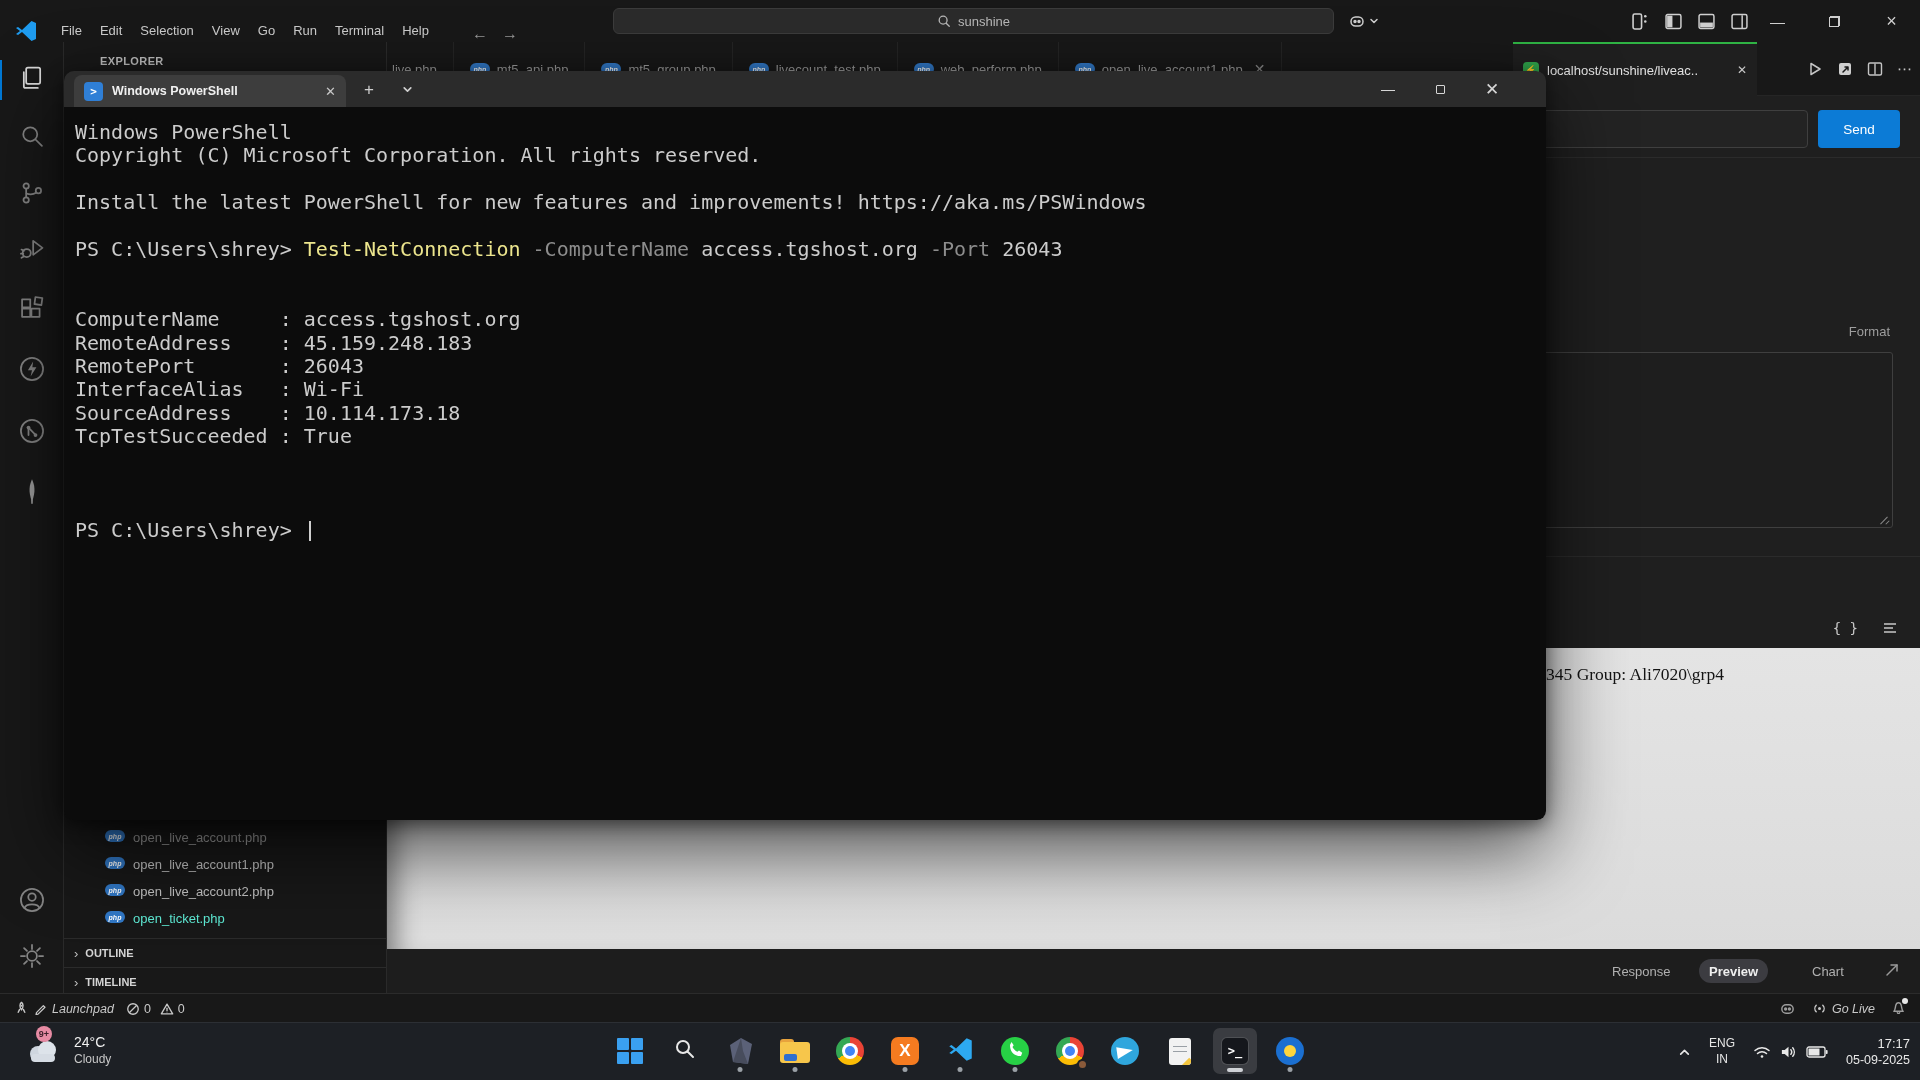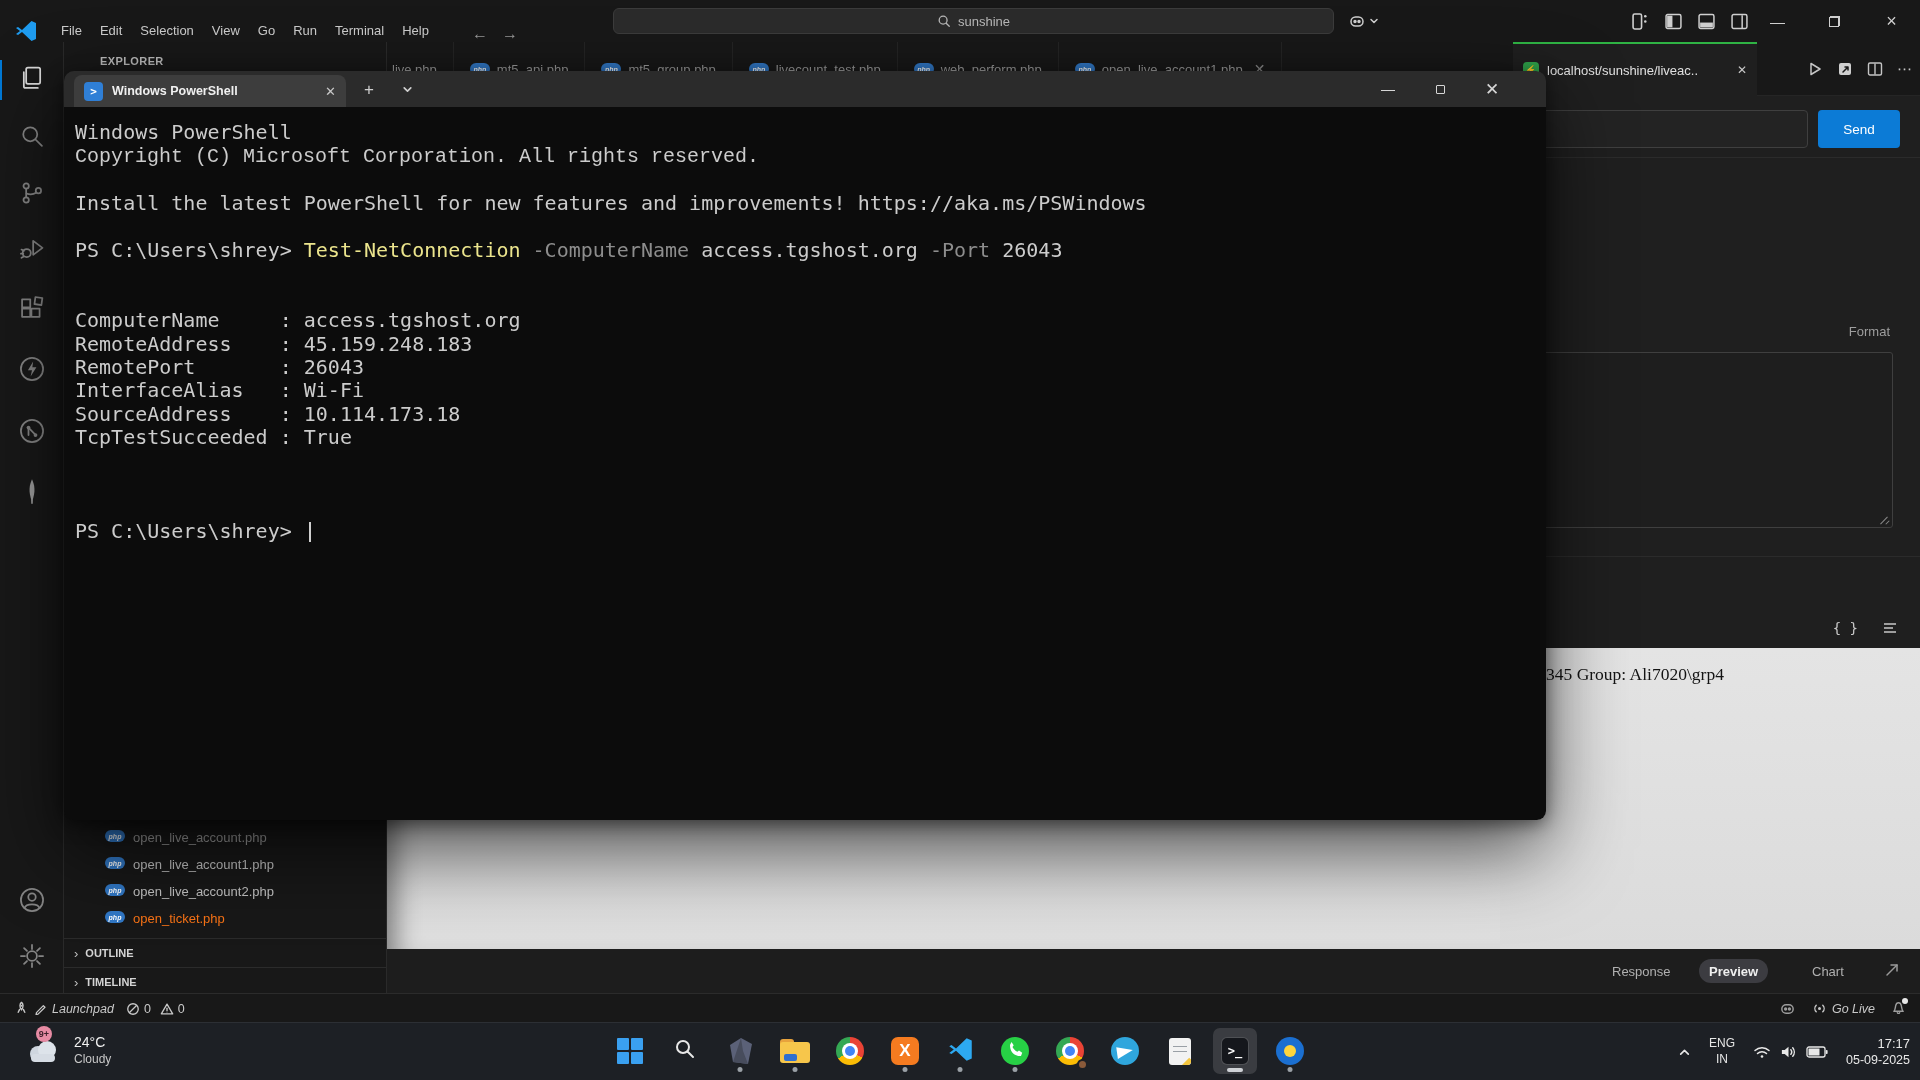--- a/index.html
+++ b/index.html
@@ -300,21 +300,21 @@
     <div class="file-row" style="top:815px;">
       <span class="phpicon">php</span>
       <span>open_live_account1.php</span>
     </div>
     <div class="file-row" style="top:842px;">
       <span class="phpicon">php</span>
       <span>open_live_account2.php</span>
     </div>
     <div class="file-row" style="top:869px;">
       <span class="phpicon">php</span>
-      <span style="color:#f97316;">open_ticket.php</span>
+      <span style="color:#5eead4;">open_ticket.php</span>
     </div>
     <div class="side-section" style="top:896px;">
       <span class="chev">›</span>
       <span>OUTLINE</span>
     </div>
     <div class="side-section" style="top:925px;">
       <span class="chev">›</span>
       <span>TIMELINE</span>
     </div>
   </div>
@@ -416,21 +416,21 @@
       <div class="ps-caption">
         <div class="ps-cap-btn">—</div>
         <div class="ps-cap-btn">
             <span class="ps-max-glyph"></span>
           </div>
         <div class="ps-cap-btn" style="font-size:17px;">✕</div>
       </div>
     </div>
     <div class="ps-body">
         <div class="tline"><span style="color: rgb(204, 204, 204);">Windows PowerShell</span></div>
-        <div class="tline"><span style="color: rgb(204, 204, 204); font-family: Liberation Mono, monospace;">Copyright (C) Microsoft Corporation. All rights reserved.</span></div>
+        <div class="tline"><span style="color: rgb(204, 204, 204);">Copyright (C) Microsoft Corporation. All rights reserved.</span></div>
         <div class="tline">&nbsp;</div>
         <div class="tline"><span style="color: rgb(204, 204, 204);">Install the latest PowerShell for new features and improvements! https://aka.ms/PSWindows</span></div>
         <div class="tline">&nbsp;</div>
         <div class="tline"><span style="color: rgb(204, 204, 204);">PS C:\Users\shrey&gt; </span><span style="color: rgb(236, 229, 141);">Test-NetConnection</span><span style="color: rgb(204, 204, 204);"> </span><span style="color: rgb(141, 141, 141);">-ComputerName</span><span style="color: rgb(204, 204, 204);"> access.tgshost.org </span><span style="color: rgb(141, 141, 141);">-Port</span><span style="color: rgb(204, 204, 204);"> 26043</span></div>
         <div class="tline">&nbsp;</div>
         <div class="tline">&nbsp;</div>
         <div class="tline"><span style="color: rgb(204, 204, 204);">ComputerName     : access.tgshost.org</span></div>
         <div class="tline"><span style="color: rgb(204, 204, 204);">RemoteAddress    : 45.159.248.183</span></div>
         <div class="tline"><span style="color: rgb(204, 204, 204);">RemotePort       : 26043</span></div>
         <div class="tline"><span style="color: rgb(204, 204, 204);">InterfaceAlias   : Wi-Fi</span></div>

